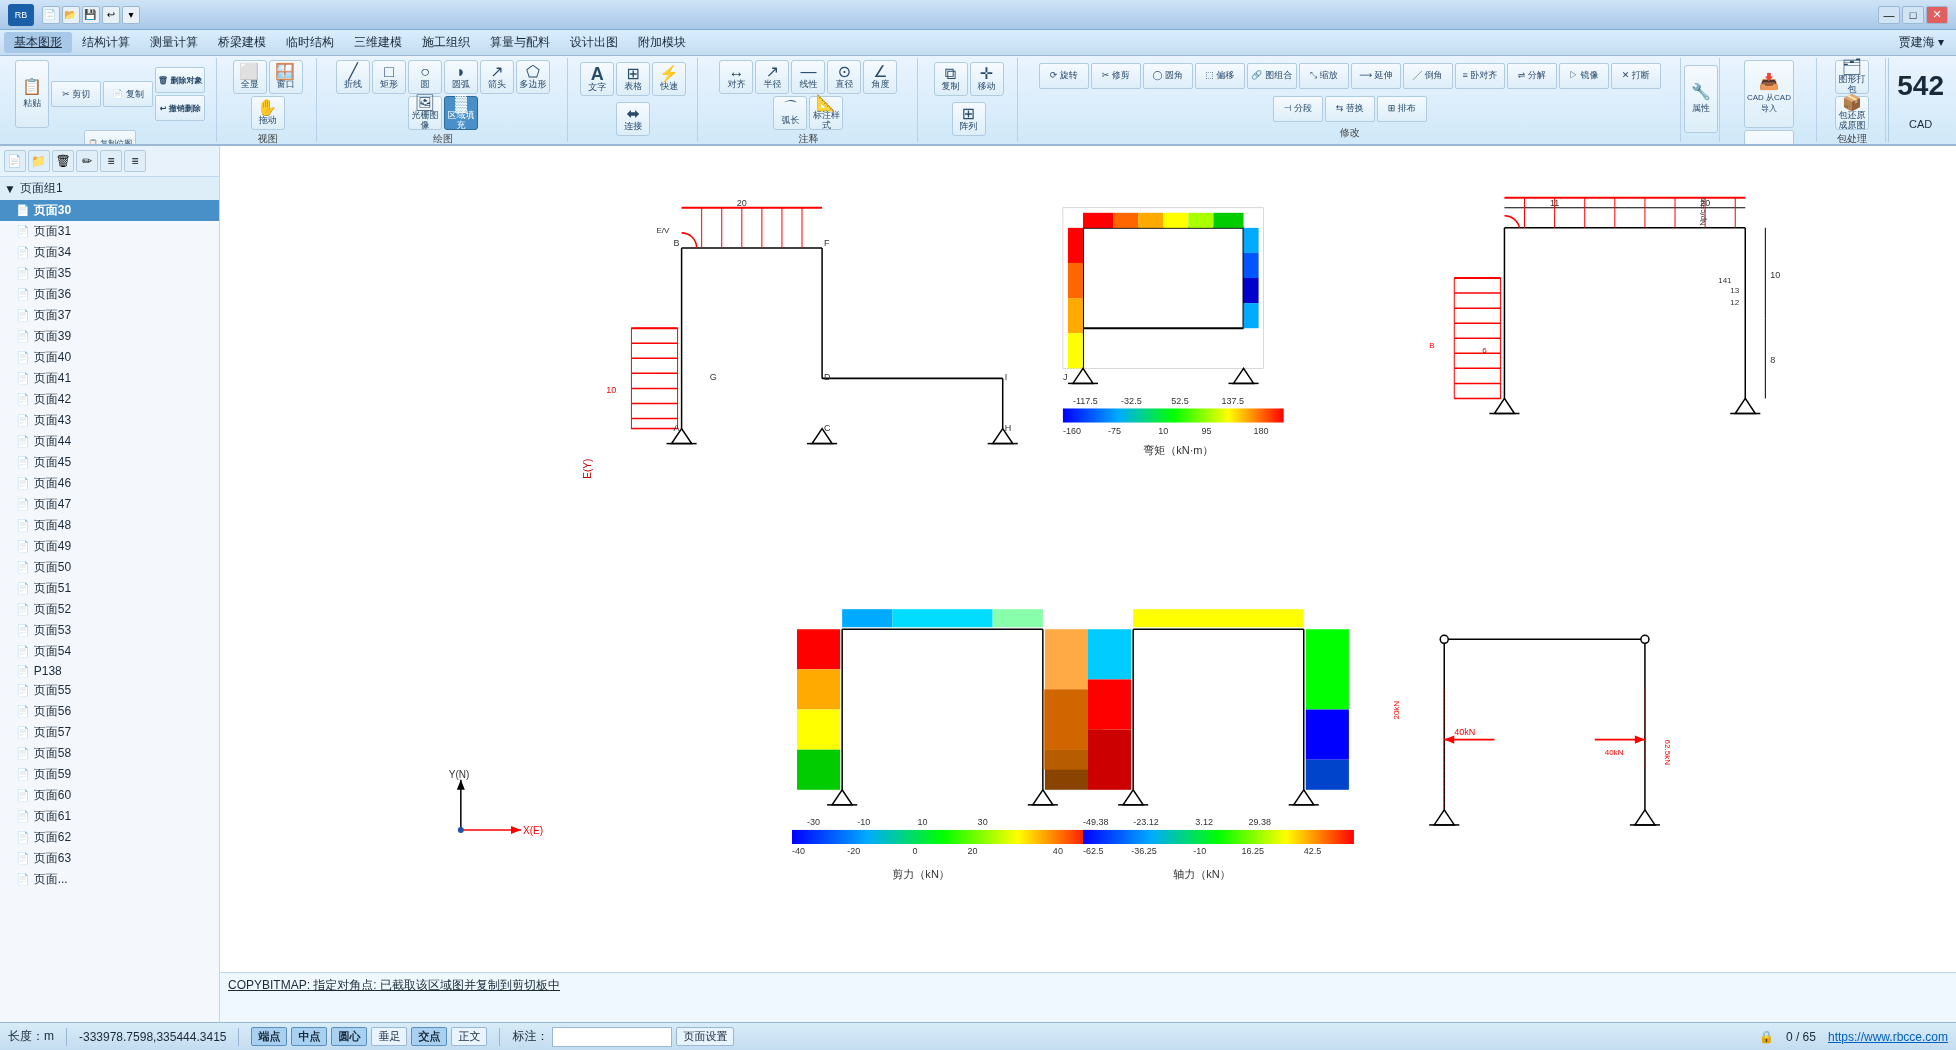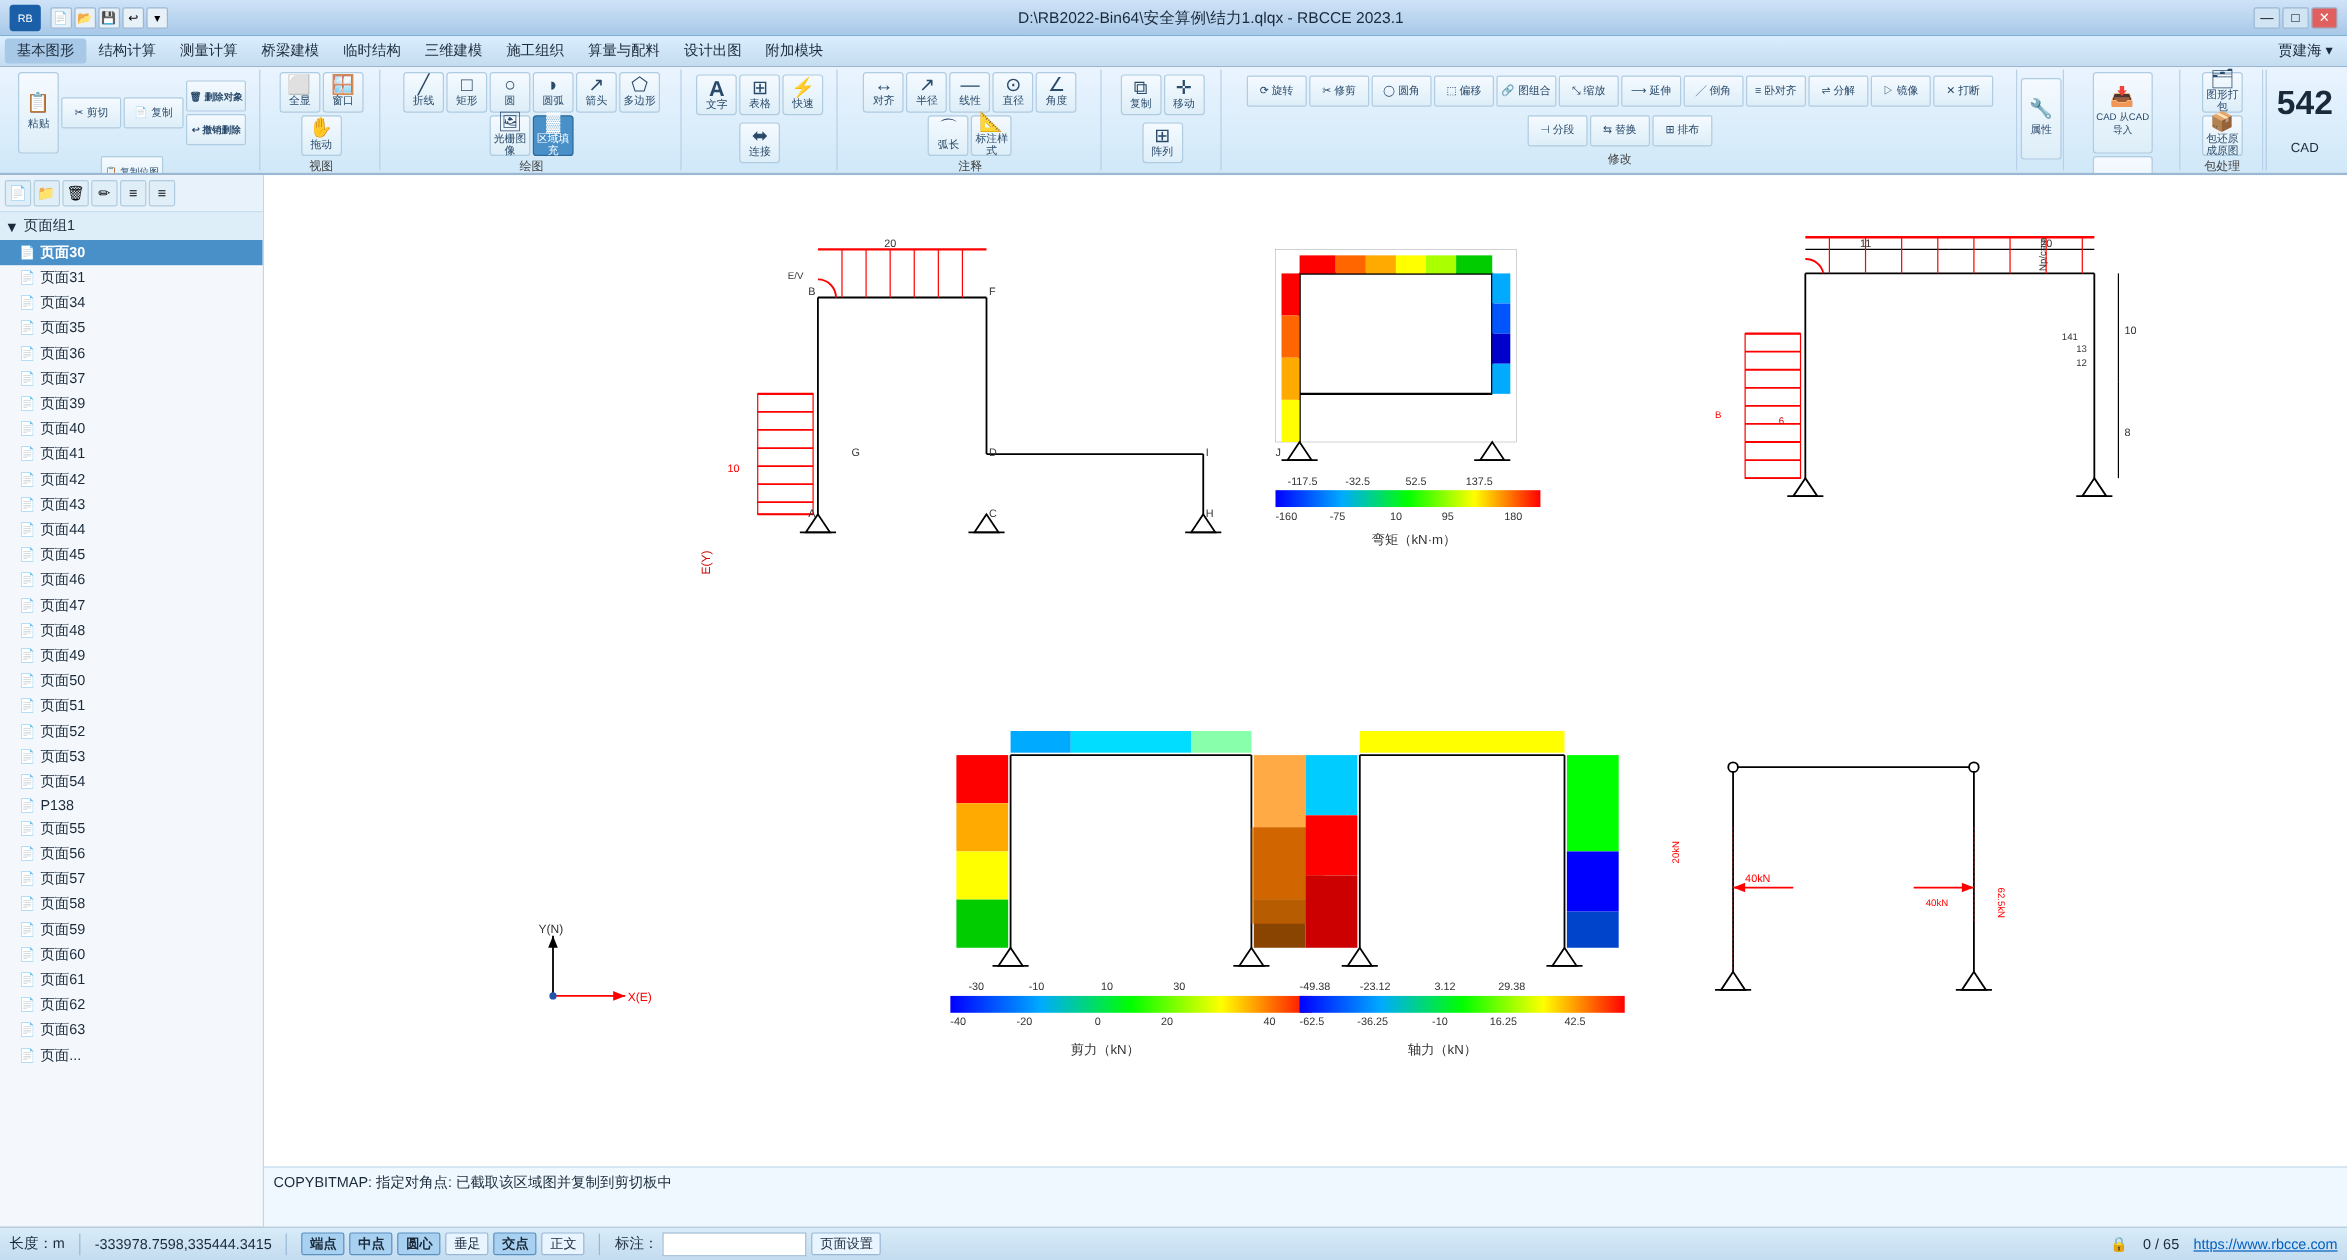--- a/index.html
+++ b/index.html
@@ -57,21 +57,21 @@
       padding: 0 4px;
       border-bottom: 1px solid #9ab8d4;
     }
     .menu-item {
       padding: 2px 10px;
       font-size: 12px;
       color: #1a2a3a;
       cursor: pointer;
       border-radius: 3px;
     }
-    .menu-item:hover, .menu-item.active { background: #a8c8e8; }
+    .menu-item:hover, .menu-item.active { background: #a8c8e8; text-decoration: underline; }
     #menubar-user { margin-left: auto; font-size: 12px; color: #1a2a3a; padding-right: 8px; }
 
     
     #toolbar {
       height: 90px;
       background: linear-gradient(to bottom, #eaf4ff, #d0e8f8);
       border-bottom: 2px solid #9ab8d4;
       display: flex;
       align-items: stretch;
       padding: 2px 4px;
@@ -213,21 +213,21 @@
     
     #command-area {
       position: absolute;
       bottom: 0; left: 0; right: 0;
       height: 50px;
       background: #f0f8ff;
       border-top: 1px solid #c0d8ec;
       padding: 4px 8px;
       font-size: 12px;
     }
-    #command-log { color: #1a2a3a; margin-bottom: 2px; }
+    #command-log { color: #1a2a3a; margin-bottom: 2px; text-decoration: underline; }
     #command-input-row { display: flex; align-items: center; gap: 4px; }
     #command-label { color: #1a2a3a; }
     #command-input {
       border: 1px solid #9ab8d4;
       background: white;
       padding: 2px 4px;
       font-size: 12px;
       width: 200px;
     }
 
@@ -245,21 +245,20 @@
       <span>RB</span>
     </div>
     <div id="titlebar-quickbtns">
       <div class="quick-btn">📄</div>
       <div class="quick-btn">📂</div>
       <div class="quick-btn">💾</div>
       <div class="quick-btn">↩</div>
       <div class="quick-btn">▾</div>
     </div>
   </div>
-  <div id="titlebar-title">D:\RB2022-Bin64\安全算例\结力1.qlqx - RBCCE 2023.1</div>
   <div id="titlebar-winbtns">
     <div class="win-btn">—</div>
     <div class="win-btn">□</div>
     <div class="win-btn close">✕</div>
   </div>
 </div>
 
 <div id="menubar">
   <div class="menu-item active">基本图形</div>
   <div class="menu-item">结构计算</div>

